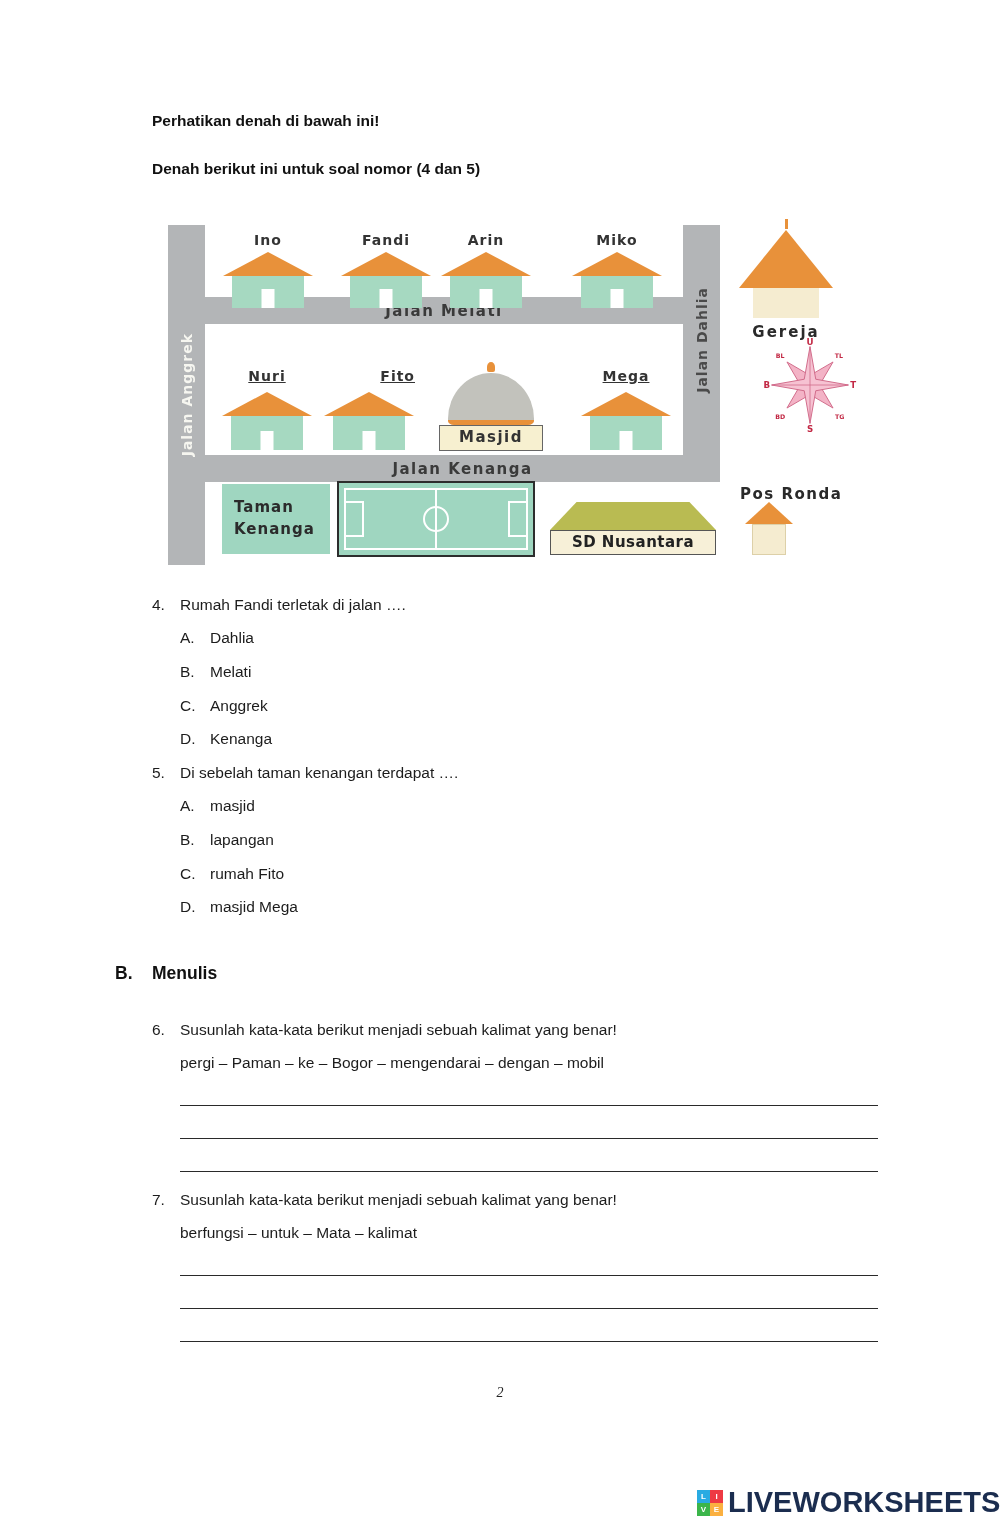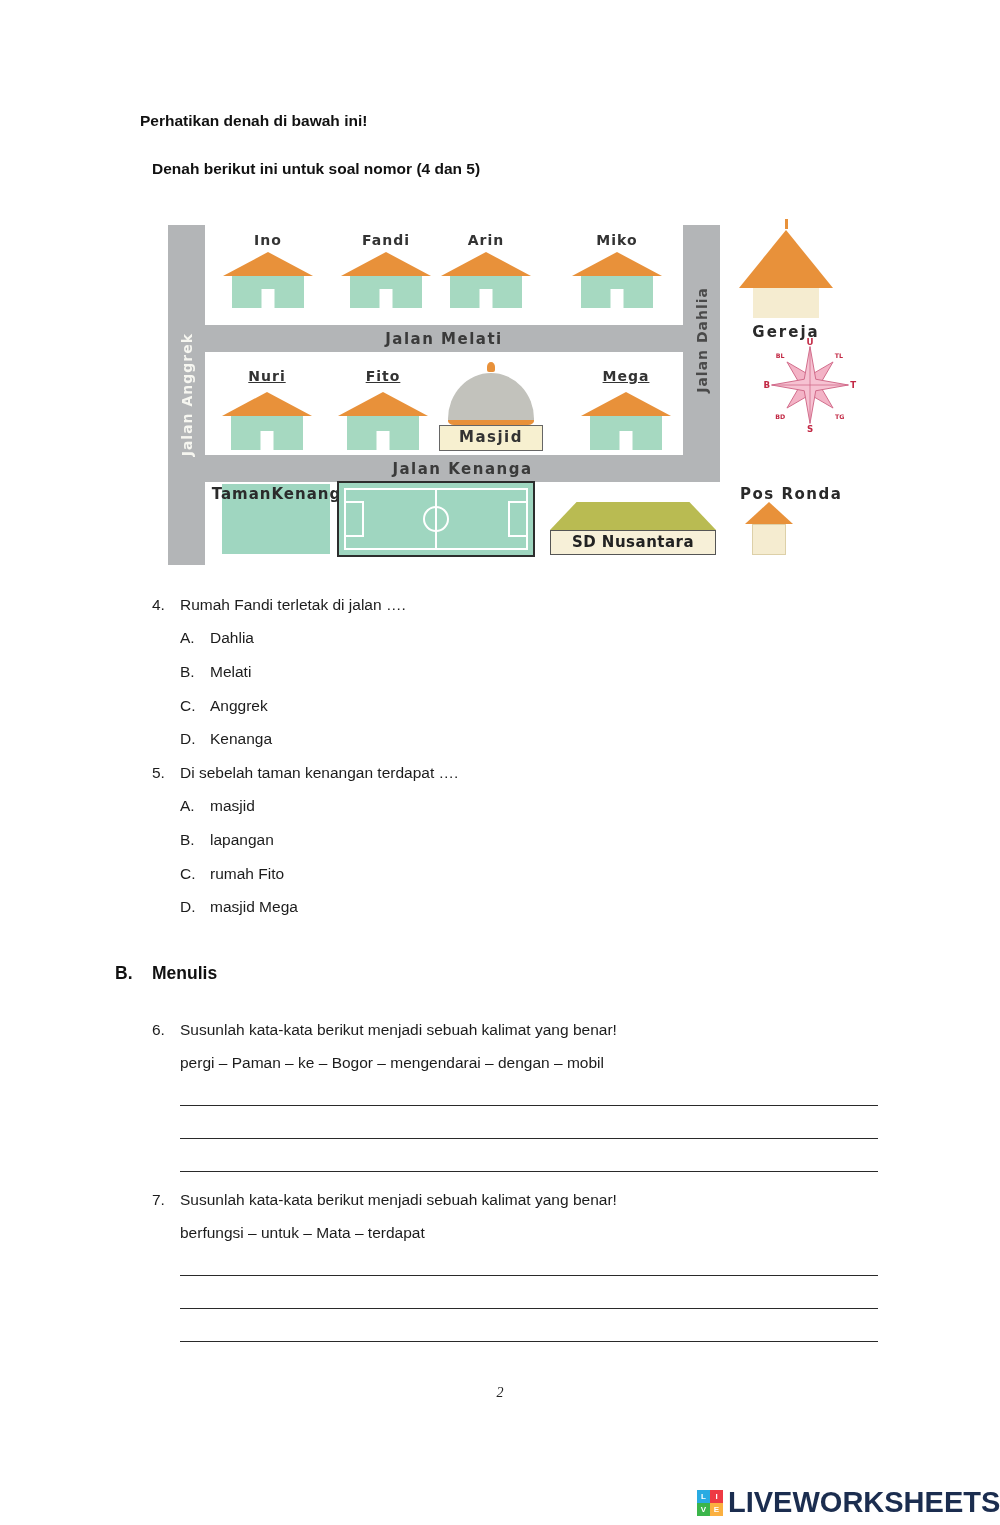--- a/index.html
+++ b/index.html
@@ -40,21 +40,21 @@
 
   .masjid { position:absolute; width:120px; text-align:center; }
   .dome-tip { width:8px; height:10px; background:#e8913a; border-radius:50% 50% 2px 2px; margin:0 auto 1px; }
   .dome { width:86px; height:52px; margin:0 auto; background:#c2c2bc;
       border-radius:50% 50% 6px 6px / 88% 88% 4px 4px; border-bottom:5px solid #e8913a; }
   .masjid-base { width:104px; height:26px; margin:0 auto; background:#f7f0d0;
       border:1px solid #666; font-weight:bold; font-size:15px; line-height:23px;
       color:#333; letter-spacing:1.5px; }
 
   .taman { position:absolute; left:54px; top:262px; width:108px; height:70px;
-      background:#9fd6c0; display:flex; flex-direction:row; justify-content:center;
+      background:#9fd6c0; display:flex; flex-direction:column; justify-content:center;
       padding-left:12px; font-weight:bold; font-size:15px; color:#2b2b2b;
       letter-spacing:1px; line-height:1.45; }
 
   .field { position:absolute; left:169px; top:259px; width:198px; height:76px;
       background:#9fd6c0; border:2px solid #2d2d2d; padding:5px; }
   .field-inner { position:relative; width:100%; height:100%; border:2px solid #fff; }
   .center-line { position:absolute; left:50%; top:0; width:2px; height:100%;
       background:#fff; transform:translateX(-50%); }
   .center-circle { position:absolute; left:50%; top:50%; width:26px; height:26px;
       border:2px solid #fff; border-radius:50%; transform:translate(-50%,-50%); }
@@ -119,32 +119,32 @@
   .lw-sq.c1 { background:#ee3a43; }
   .lw-sq.c2 { background:#3bb54a; }
   .lw-sq.c3 { background:#fbb040; }
   .lw-brand { font-size:29px; font-weight:bold; color:#1b2d4f; letter-spacing:0px; }
 </style>
 </head>
 <body>
 
 <div class="page">
 
-  <div class="abs heading" style="left:140px; top:112px;">Perhatikan denah di bawah ini!</div>
+  <div class="abs heading" style="left:152px; top:112px;">Perhatikan denah di bawah ini!</div>
   <div class="abs heading" style="left:152px; top:160px;">Denah berikut ini untuk soal nomor (4 dan 5)</div>
 
   <div class="map">
 
     <div class="road road-v" style="left:0; top:3px; width:37px; height:340px;">
       <span class="road-v-label light">Jalan Anggrek</span>
     </div>
     <div class="road road-v" style="left:515px; top:3px; width:37px; height:230px;">
       <span class="road-v-label dark">Jalan Dahlia</span>
     </div>
-    <div class="road road-h" style="left:37px; top:103px; width:478px; height:27px;">Jalan Melati</div>
+    <div class="road road-h" style="left:37px; top:75px; width:478px; height:27px;">Jalan Melati</div>
     <div class="road road-h" style="left:37px; top:233px; width:515px; height:27px;">Jalan Kenanga</div>
 
     <div class="house" style="left:172px; top:10px;">
       <div class="house-label">Fandi</div>
       <div class="roof"></div>
       <div class="hbody">
           <div class="door"></div>
         </div>
     </div>
     <div class="house" style="left:54px; top:10px;">
@@ -169,21 +169,21 @@
         </div>
     </div>
 
     <div class="house mid" style="left:53px; top:146px;">
       <div class="house-label">Nuri</div>
       <div class="roof"></div>
       <div class="hbody">
           <div class="door"></div>
         </div>
     </div>
-    <div class="house mid" style="left:169px; top:146px;">
+    <div class="house mid" style="left:155px; top:146px;text-align:right;">
       <div class="house-label">Fito</div>
       <div class="roof"></div>
       <div class="hbody">
           <div class="door"></div>
         </div>
     </div>
     <div class="house mid" style="left:412px; top:146px;">
       <div class="house-label">Mega</div>
       <div class="roof"></div>
       <div class="hbody">
@@ -303,21 +303,21 @@
     <div class="blank-line first"></div>
     <div class="blank-line"></div>
     <div class="blank-line"></div>
   </div>
 
   <div class="write-block" style="top:1182px;">
     <div class="qline">
       <span class="qnum">7.</span>
       <span>Susunlah kata-kata berikut menjadi sebuah kalimat yang benar!</span>
     </div>
-    <div class="words-line">berfungsi – untuk – Mata – terdapat</div>
+    <div class="words-line">berfungsi – untuk – Mata – kalimat</div>
     <div class="blank-line first"></div>
     <div class="blank-line"></div>
     <div class="blank-line"></div>
   </div>
 
   <div class="page-num">2</div>
 
   <div class="footer">
     <div class="lw-icon">
       <div class="lw-sq c0">L</div>

